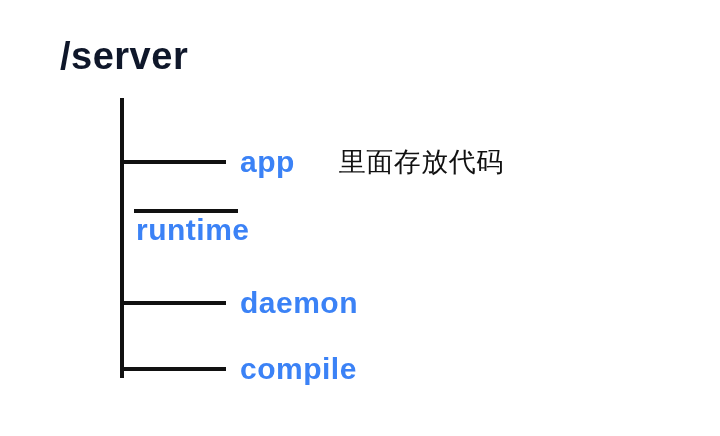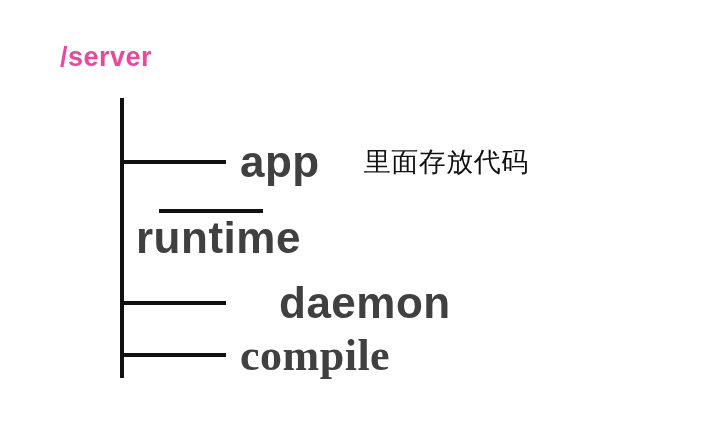--- a/index.html
+++ b/index.html
@@ -9,59 +9,59 @@
     width: 720px;
     height: 436px;
     background: #ffffff;
     overflow: hidden;
     font-family: "Liberation Sans", "DejaVu Sans", sans-serif;
     color: #111111;
   }
   .root-label {
     position: absolute;
     left: 60px;
-    top: 42px;
-    font-size: 27px;
+    top: 35px;
+    font-size: 38px;
     font-weight: bold;
     letter-spacing: 0.5px;
-    color: #ec4899;
+    color: #0f172a;
     white-space: nowrap;
   }
   .trunk {
     position: absolute;
     left: 120px;
     top: 98px;
     width: 4px;
     height: 280px;
     background: #111111;
   }
   .branch-row {
     position: absolute;
     left: 122px;
     height: 48px;
     display: flex;
     align-items: center;
     white-space: nowrap;
   }
   .branch-row.row-0 { top: 138px; }
   .branch-row.row-1 { top: 209px; flex-direction: column; }
-  .branch-row.row-2 { top: 279px; gap: 39px; }
-  .branch-row.row-3 { top: 331px; font-family: Liberation Serif, serif; }
+  .branch-row.row-2 { top: 279px; }
+  .branch-row.row-3 { top: 345px; }
   .branch-line {
     width: 104px;
     height: 4px;
     background: #111111;
     flex: 0 0 auto;
   }
   .dir-label {
     margin-left: 14px;
-    font-size: 44px;
+    font-size: 30px;
     font-weight: bold;
     letter-spacing: 0.5px;
-    color: #404040;
+    color: #3b82f6;
   }
   .dir-desc {
     margin-left: 44px;
     font-size: 27px;
     font-weight: 400;
     color: #111111;
     letter-spacing: 0.5px;
   }
 </style>
 </head>

